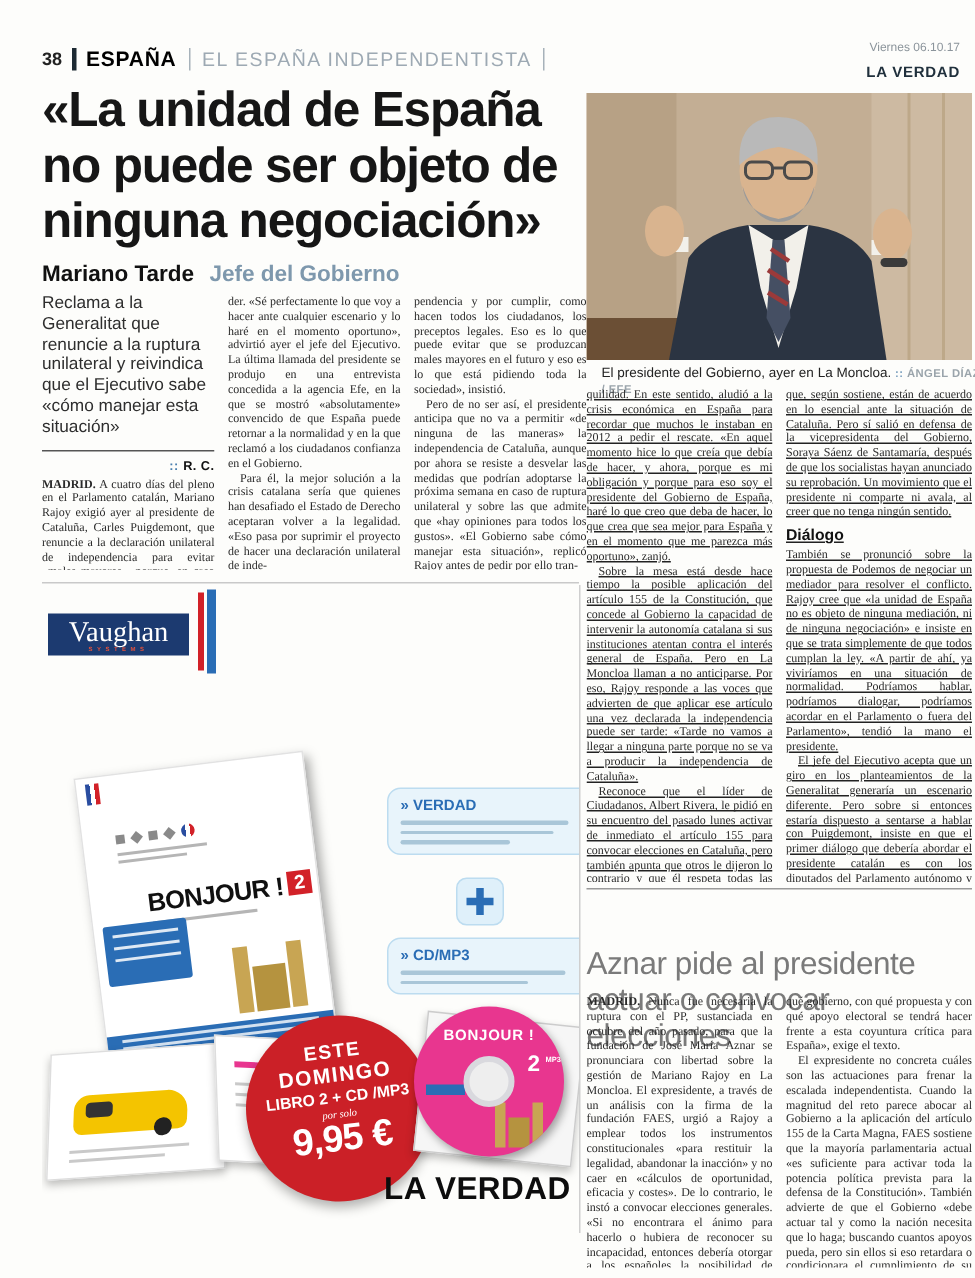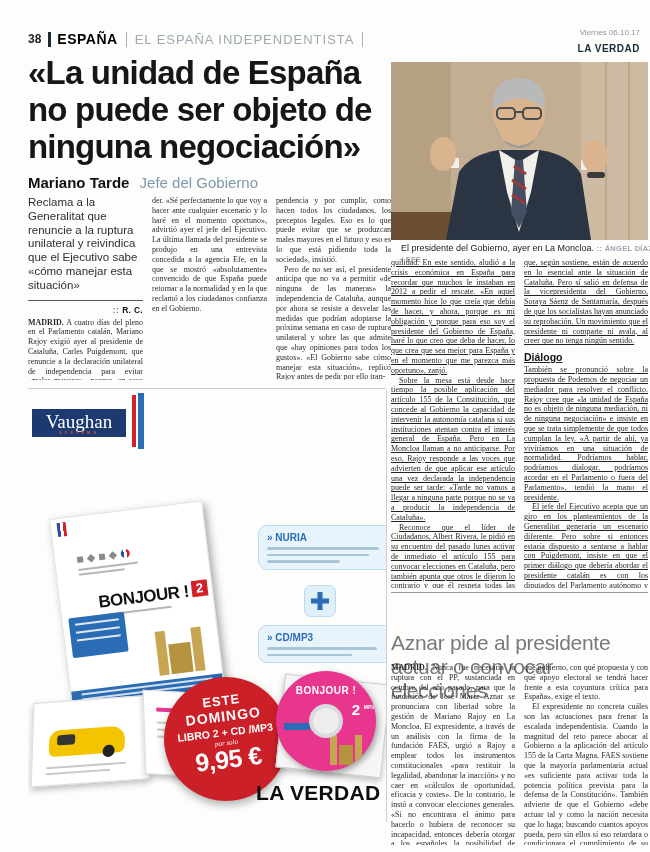--- a/index.html
+++ b/index.html
@@ -15,21 +15,21 @@
   .hdr .bar-thin{width:1px;height:15px;background:#a7b2ba;margin:0 8px;}
   .hdr .strap{font:400 13px "Liberation Sans",sans-serif;color:#9da9b3;letter-spacing:1px;}
   .hdr .right{margin-left:auto;text-align:right;line-height:1.05;}
   .hdr .date{font:400 8px "Liberation Sans",sans-serif;color:#8b949b;}
   .hdr .brand{font:800 10px "Liberation Sans",sans-serif;color:#20303c;letter-spacing:.5px;}
 
   
   .headline{top:54px;left:28px;width:364px;font:800 33px/37px "Liberation Sans",sans-serif;
             color:#161616;letter-spacing:-.8px;}
   .authrow{top:174px;left:28px;width:364px;font:800 15px "Liberation Sans",sans-serif;color:#111;}
-  .authrow .role{color:#7e98ad;font-weight:400;margin-left:6px;}
+  .authrow .role{color:#7e98ad;font-weight:700;margin-left:6px;}
 
   
   .cols{display:flex;gap:9px;overflow:hidden;}
   .col{overflow:hidden;}
   .bodytext p{margin:0;font:400 8px/9.8px "Liberation Serif",serif;color:#2a2a2a;text-align:justify;}
   .bodytext p + p{text-indent:8px;}
   .lead{font:400 11.5px/13.8px "Liberation Sans",sans-serif;color:#2e2e2e;}
   .rule{border-top:1px solid #555;margin:7px 0 4px;}
   .byline{font:bold 8.5px "Liberation Sans",sans-serif;color:#111;margin-bottom:3px;letter-spacing:.3px;text-align:right;}
   .byline .mk{color:#4a7fae;margin-right:3px;}
@@ -165,20 +165,21 @@
     <div class="col">
       <div class="lead">Reclama a la Generalitat que renuncie a la ruptura unilateral y reivindica que el Ejecutivo sabe «cómo manejar esta situación»</div>
       <div class="rule"></div>
       <div class="byline">
         <span class="mk">::</span><span>R. C.</span>
       </div>
       <p><b class="dl">MADRID.</b> <span>A cuatro días del pleno en el Parlamento catalán, Mariano Rajoy exigió ayer al presidente de Cataluña, Carles Puigdemont, que renuncie a la declaración unilateral de independencia para evitar «males mayores», porque, en caso contrario, el Gobierno, asegura, es consciente de «cómo tendrá que proce-</span></p>
     </div>
     <div class="col">
         <p>der. «Sé perfectamente lo que voy a hacer ante cualquier escenario y lo haré en el momento oportuno», advirtió ayer el jefe del Ejecutivo. La última llamada del presidente se produjo en una entrevista concedida a la agencia Efe, en la que se mostró «absolutamente» convencido de que España puede retornar a la normalidad y en la que reclamó a los ciudadanos confianza en el Gobierno.</p>
+        <p>Para él, la mejor solución a la crisis catalana sería que quienes han desafiado el Estado de Derecho aceptaran volver a la legalidad. «Eso pasa por suprimir el proyecto de hacer una declaración unilateral de inde-</p>
       </div>
     <div class="col">
         <p>pendencia y por cumplir, como hacen todos los ciudadanos, los preceptos legales. Eso es lo que puede evitar que se produzcan males mayores en el futuro y eso es lo que está pidiendo toda la sociedad», insistió.</p>
         <p>Pero de no ser así, el presidente anticipa que no va a permitir «de ninguna de las maneras» la independencia de Cataluña, aunque por ahora se resiste a desvelar las medidas que podrían adoptarse la próxima semana en caso de ruptura unilateral y sobre las que admite que «hay opiniones para todos los gustos». «El Gobierno sabe cómo manejar esta situación», replicó Rajoy antes de pedir por ello tran-</p>
       </div>
   </div>
 
   <div class="abs photo">
     <svg width="257" height="178" viewBox="0 0 257 178">
       <rect width="257" height="178" fill="#c3ae94"></rect>
@@ -278,21 +279,21 @@
       <div class="nd">
         <span class="gold-t" style="width:10px;height:44px;"></span><span class="gold-t" style="width:22px;height:30px;background:#b5933f;"></span><span class="gold-t" style="width:10px;height:44px;"></span>
       </div>
       <div class="band">
           <i></i>
           <i></i>
         </div>
     </div>
 
     <div class="obox" style="top:136px;">
-      <div class="ot">» NURIA</div>
+      <div class="ot">» VERDAD</div>
       <i style="width:92%"></i>
         <i style="width:84%"></i>
         <i style="width:60%"></i>
     </div>
     <div class="abs plus"></div>
     <div class="obox" style="top:236px;">
       <div class="ot">» CD/MP3</div>
       <i style="width:90%"></i>
         <i style="width:70%"></i>
     </div>

